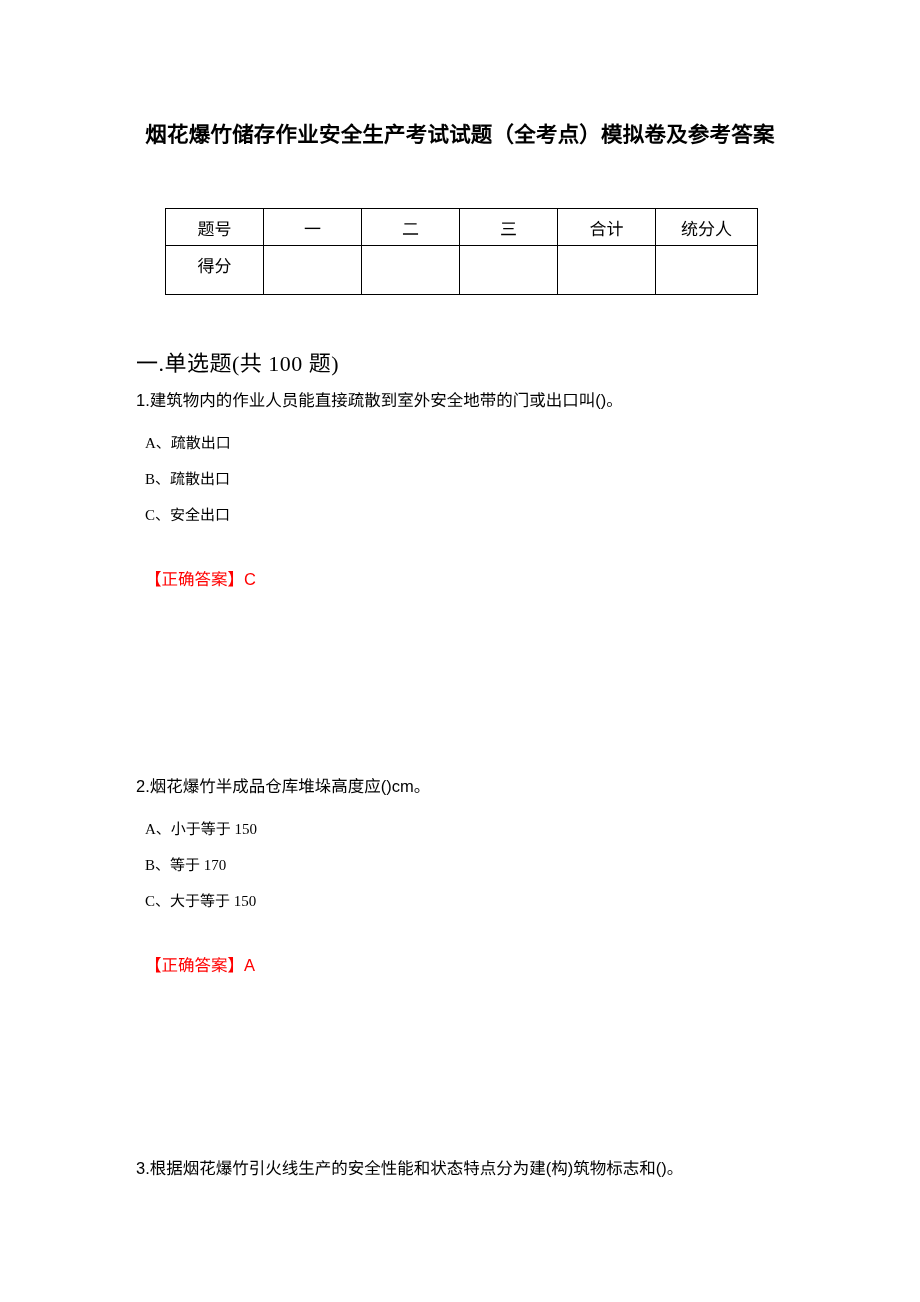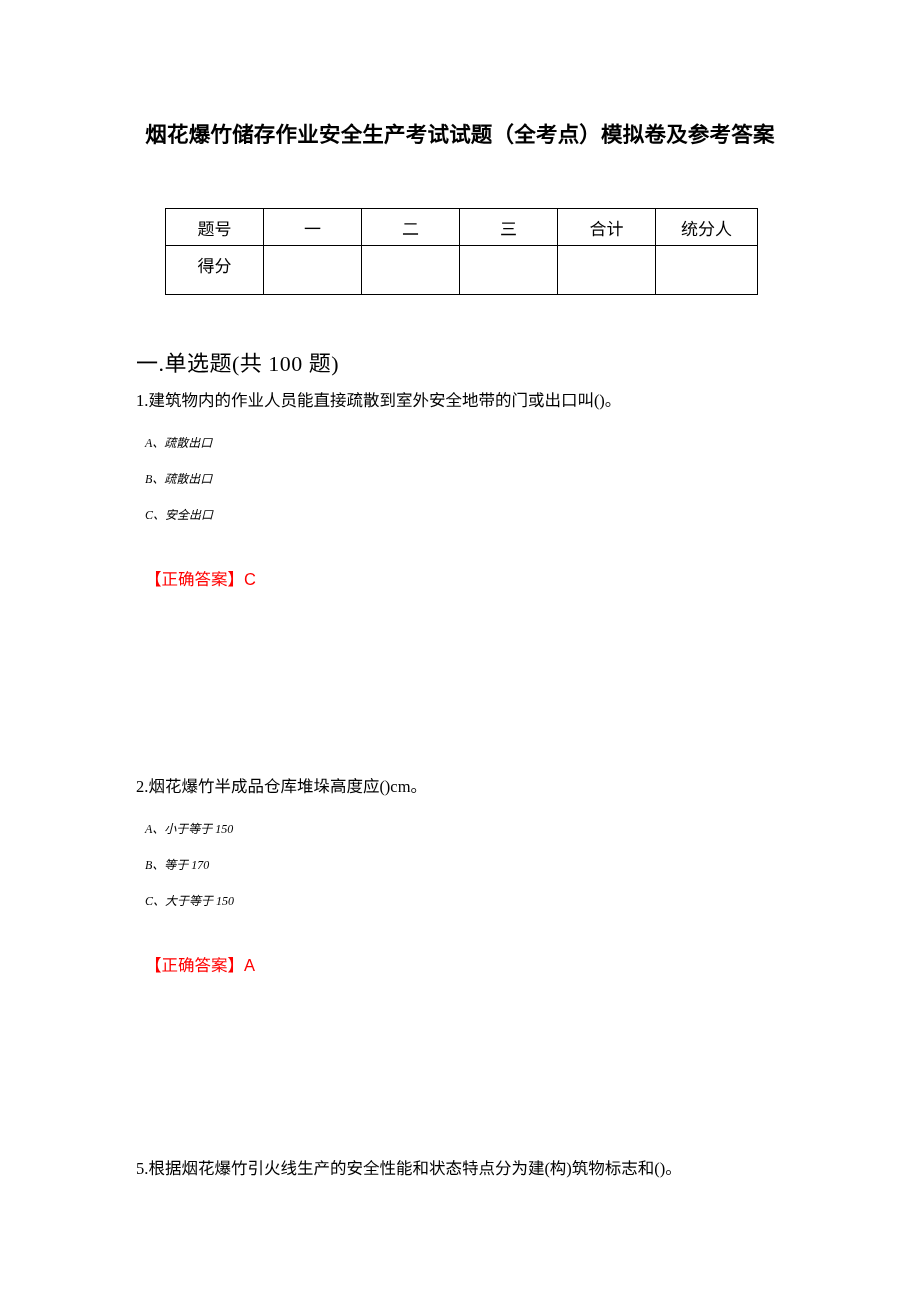--- a/index.html
+++ b/index.html
@@ -94,35 +94,34 @@
     white-space: nowrap;
   }
 
   
   .q-block { position: absolute; left: 136px; width: 700px; }
   #q-block-0 { top: 389px; }
   #q-block-1 { top: 775px; }
   #q-block-2 { top: 1157px; }
 
   .q-stem {
-    font-family: Liberation Serif, serif;
+    font-family: Liberation Sans, sans-serif;
     font-size: 16.5px;
     line-height: 1.45;
     white-space: nowrap;
   }
   .q-options {
     margin-top: 12px;
   }
   .q-option {
     font-family: "Liberation Serif", "DejaVu Serif", serif;
-    font-size: 12px;
+    font-size: 15px;
     line-height: 36px;
     padding-left: 9px;
     white-space: nowrap;
-    font-style: italic;
   }
   .q-answer {
     margin-top: 33px;
     color: #ff0000;
     font-family: Liberation Sans, sans-serif;
     font-size: 16.5px;
     padding-left: 9px;
     white-space: nowrap;
   }
   .q-answer .ans-label { color: #ff0000; }
@@ -187,16 +186,16 @@
       <div class="q-option">A、小于等于 150</div>
       <div class="q-option">B、等于 170</div>
       <div class="q-option">C、大于等于 150</div>
     </div>
     <div class="q-answer">
       <span class="ans-label">【正确答案】</span><span class="ans-value">A</span>
     </div>
   </div>
 
   <div class="q-block" id="q-block-2">
-    <div class="q-stem">5.根据烟花爆竹引火线生产的安全性能和状态特点分为建(构)筑物标志和()。</div>
+    <div class="q-stem">3.根据烟花爆竹引火线生产的安全性能和状态特点分为建(构)筑物标志和()。</div>
   </div>
 
 </div>
 
 </body></html>

